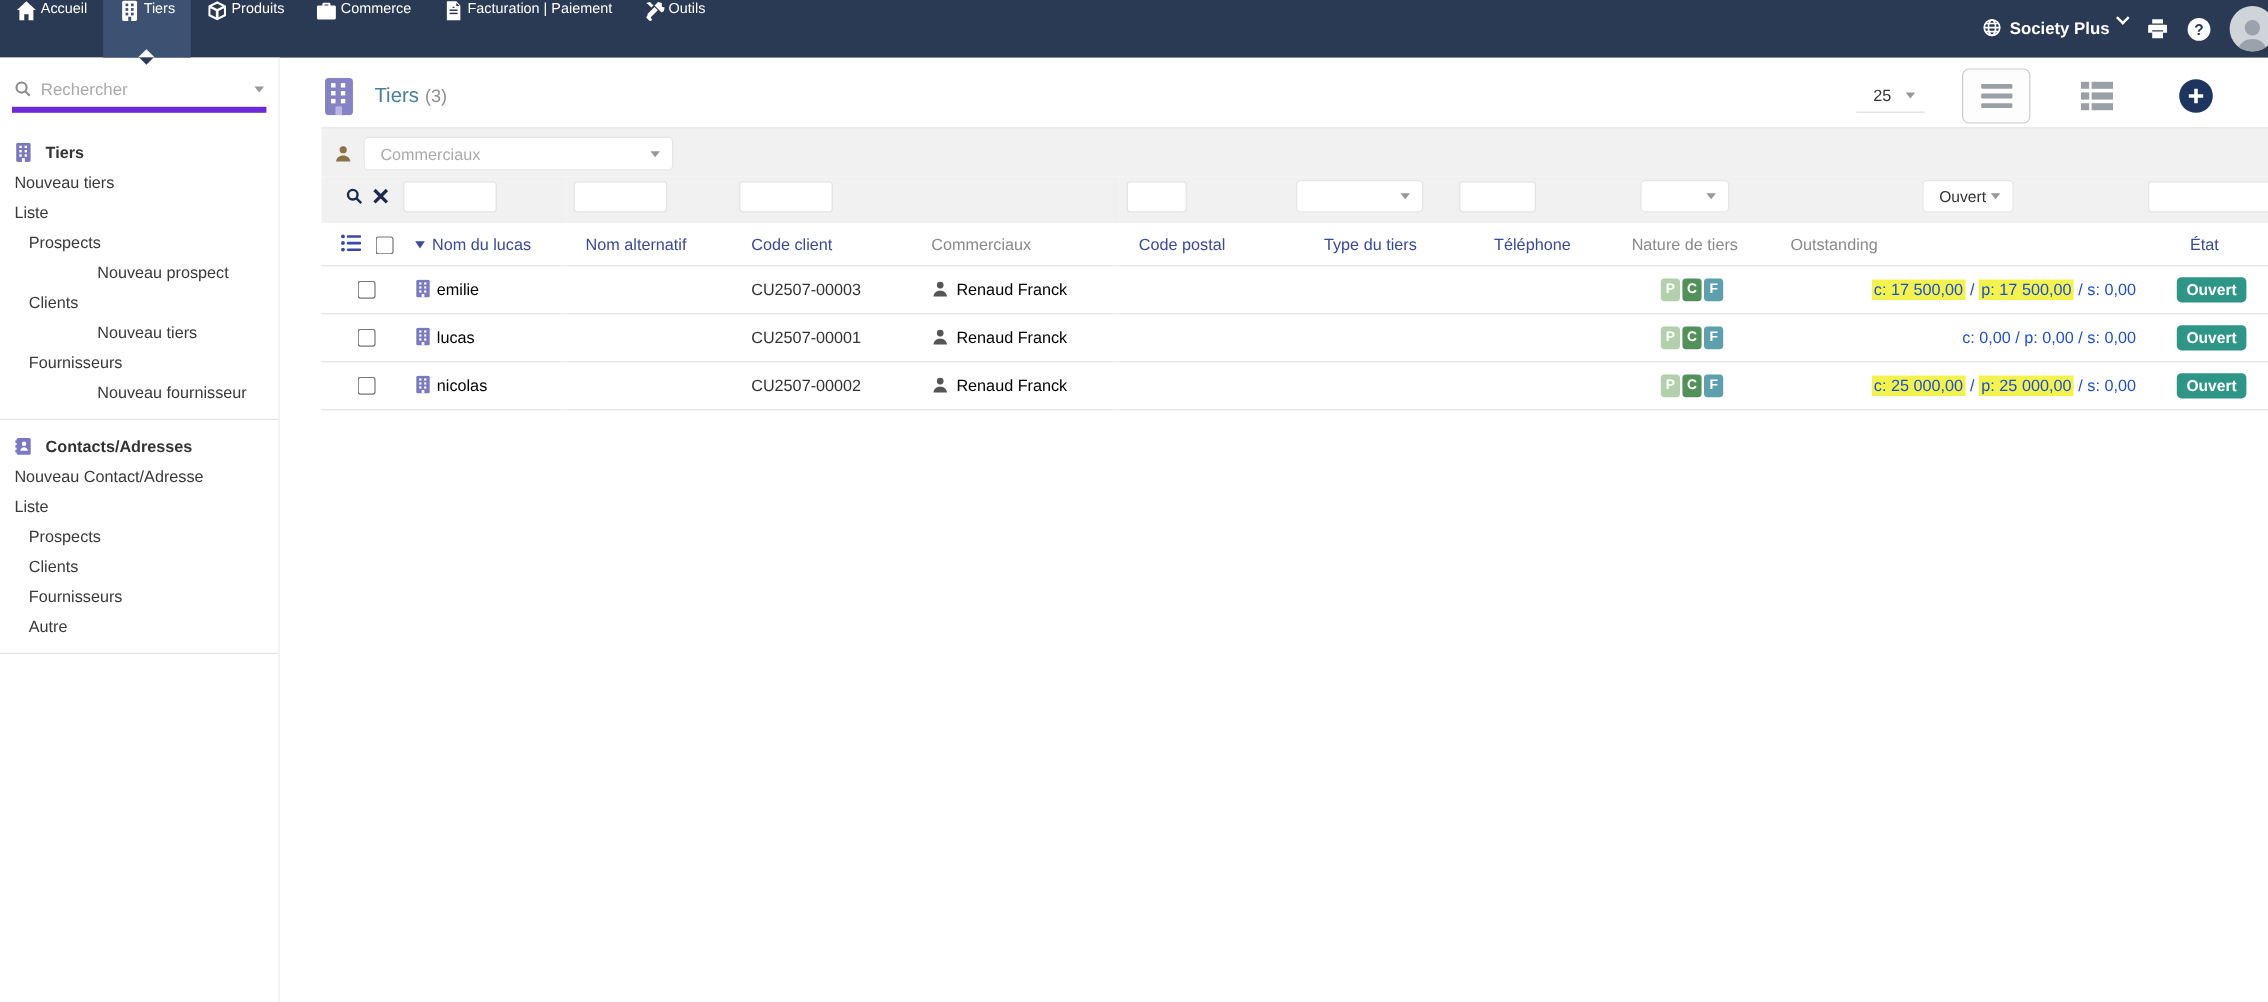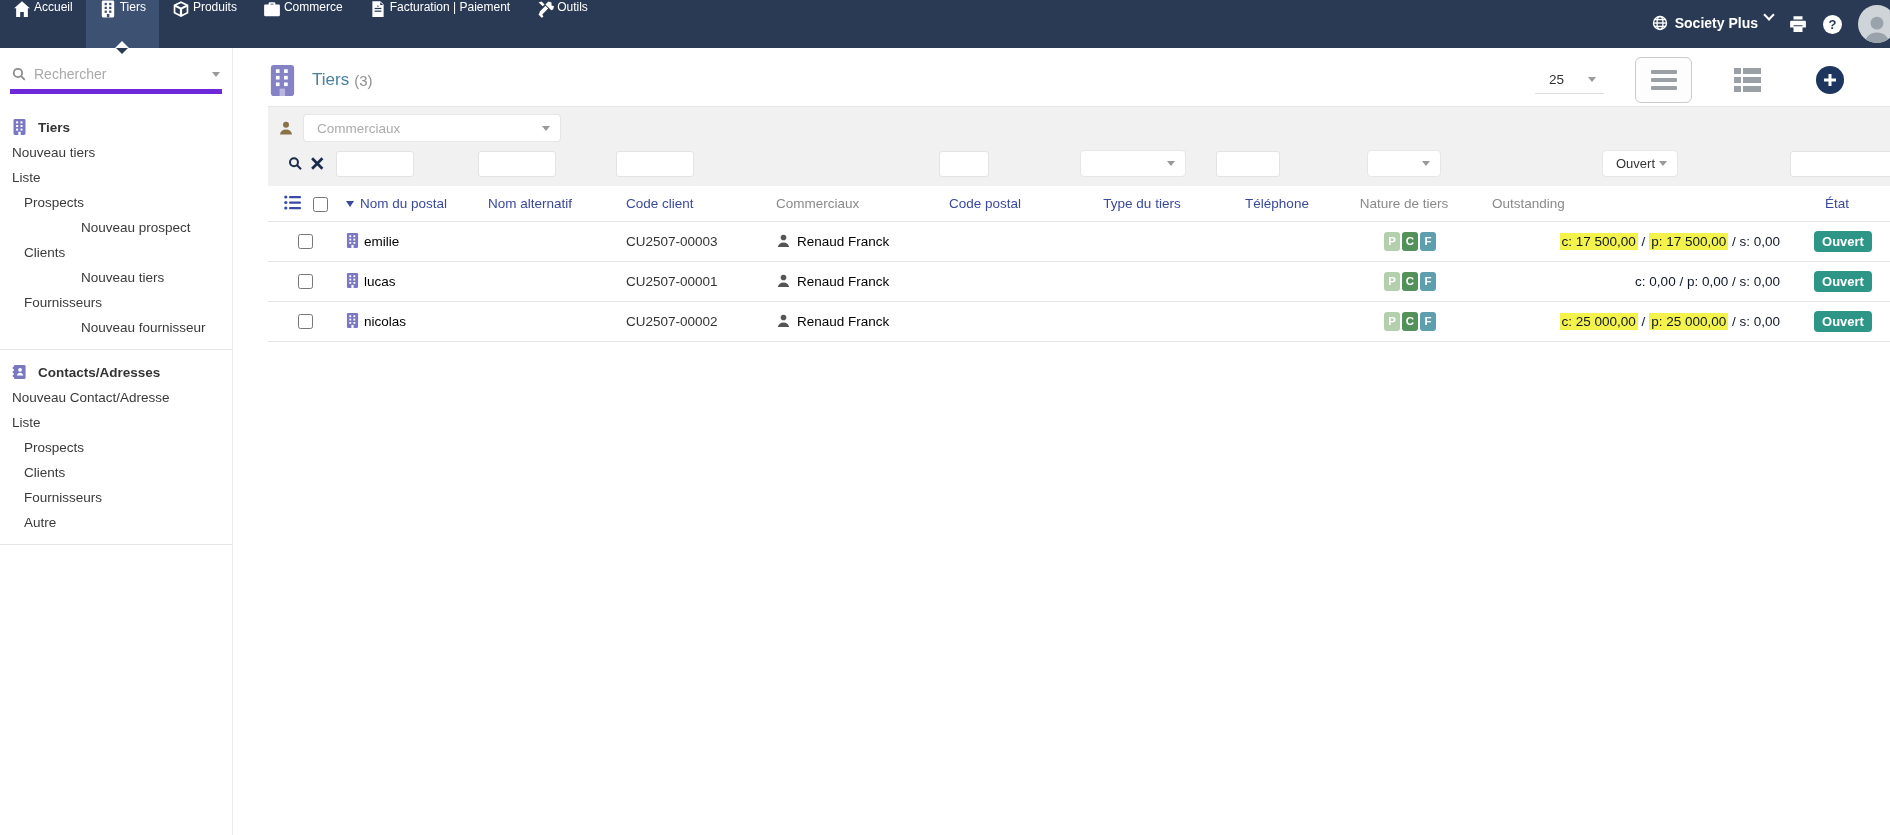--- a/index.html
+++ b/index.html
@@ -49,21 +49,21 @@
   .s-item.lvl1 { padding-left:24px; }
   .s-item.lvl2 { padding-left:37px;margin-left:44px; }
   .s-div { border-top:1px solid #e4e4e4; margin:9px 0; }
 
   
   .main-head { display:flex; align-items:center; height:58px; padding:6px 24px 0 35px; }
   .title-ico svg { width:29px; height:31px; fill:#8583c5; display:block; }
   .page-title { font-size:17px; color:#48809f; margin-left:15px; }
   .page-count { font-size:15px; color:#909090; margin-left:5px; }
   .head-right { margin-left:auto; display:flex; align-items:center; }
-  .psize { display:flex; align-items:center; gap:24px; border-bottom:1px solid #ddd; padding:5px 8px 6px 14px;
+  .psize { display:flex; align-items:center; gap:12px; border-bottom:1px solid #ddd; padding:5px 8px 6px 14px;
     color:#333; cursor:pointer; }
   .viewbtn { width:57px; height:46px; border:1px solid #ccc; border-radius:6px; background:#fdfdfd;
     display:flex; flex-direction:column; align-items:center; justify-content:center; gap:4px;
     margin-left:31px; cursor:pointer; }
   .viewbtn i { display:block; width:26px; height:4px; background:#9aa0a6; border-radius:1px; }
   .gridbtn { margin-left:42px; cursor:pointer; }
   .gridbtn svg { width:27px; height:24px; display:block; }
   .addbtn { margin-left:55px; margin-right:22px; width:28px; height:28px; border-radius:50%;
     background:#1d355f; color:#fff; display:flex; align-items:center; justify-content:center; cursor:pointer; }
   .addbtn svg { width:14px; height:14px; stroke:#fff; stroke-width:3; }
@@ -111,21 +111,21 @@
   tr.data-row td { border-bottom:1px solid #e4e4e4; padding:9px 4px 9px 16px; background:#fff;
     white-space:nowrap; overflow:hidden; }
   td.c-sel { padding-left:0; text-align:center; }
   a.lnk { color:#000000; text-decoration:none; cursor:pointer; }
   .b-ico svg { width:13px; height:15px; fill:#7b78c2; vertical-align:-2px; margin-right:5px; }
   .u-ico svg { width:15px; height:15px; fill:#555; vertical-align:-2px; margin-right:6px; }
   td.c-nat { text-align:center; padding-left:4px; }
   .badge { display:inline-block; width:16px; height:19px; line-height:19px; border-radius:3px;
     color:#fff; font-weight:bold; font-size:11.5px; text-align:center; margin:0 1px; }
   .bp { background:#b4cfae; } .bc { background:#53915b; } .bf { background:#5e9fae; }
-  td.c-out { text-align:right; padding-right:3px; color:#0f172a; }
+  td.c-out { text-align:right; padding-right:3px; color:#1d4ed8; }
   .hl { background:#f3f34c; padding:1px 2px; }
   td.c-status { text-align:center; padding-left:4px; }
   .st-badge { display:inline-block; background:#2d9687; color:#fff; font-weight:bold; font-size:13px;
     border-radius:4px; padding:3px 8px; }
 </style>
 </head>
 <body>
 
 <div class="topbar">
   <div class="menu-item">
@@ -397,21 +397,21 @@
             <span class="listico"><svg viewBox="0 0 17 15" fill="#3949ab">
                     <circle cx="1.8" cy="2" r="1.6"></circle>
                     <rect x="5" y="1" width="12" height="2.2" rx="1"></rect>
                     <circle cx="1.8" cy="7.5" r="1.6"></circle>
                     <rect x="5" y="6.5" width="12" height="2.2" rx="1"></rect>
                     <circle cx="1.8" cy="13" r="1.6"></circle>
                     <rect x="5" y="12" width="12" height="2.2" rx="1"></rect>
                   </svg></span>
             <input type="checkbox" style="">
           </th>
-          <th><span class="sortcaret"></span><span>Nom du postal</span></th>
+          <th><span class="sortcaret"></span><span>Nom du lucas</span></th>
           <th>Nom alternatif</th>
           <th>Code client</th>
           <th class="gray">Commerciaux</th>
           <th>Code postal</th>
           <th class="center">Type du tiers</th>
           <th class="center">Téléphone</th>
           <th class="gray center">Nature de tiers</th>
           <th class="gray th-out">Outstanding</th>
           <th class="center">État</th>
         </tr>

